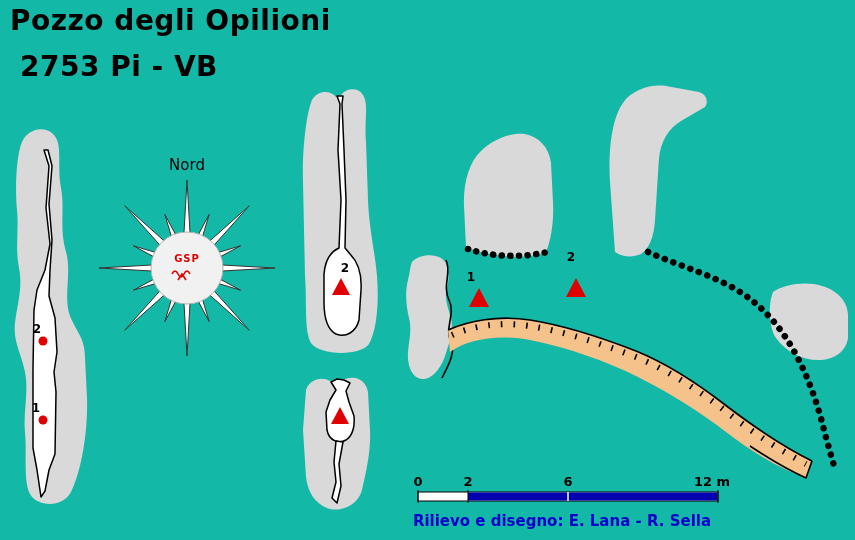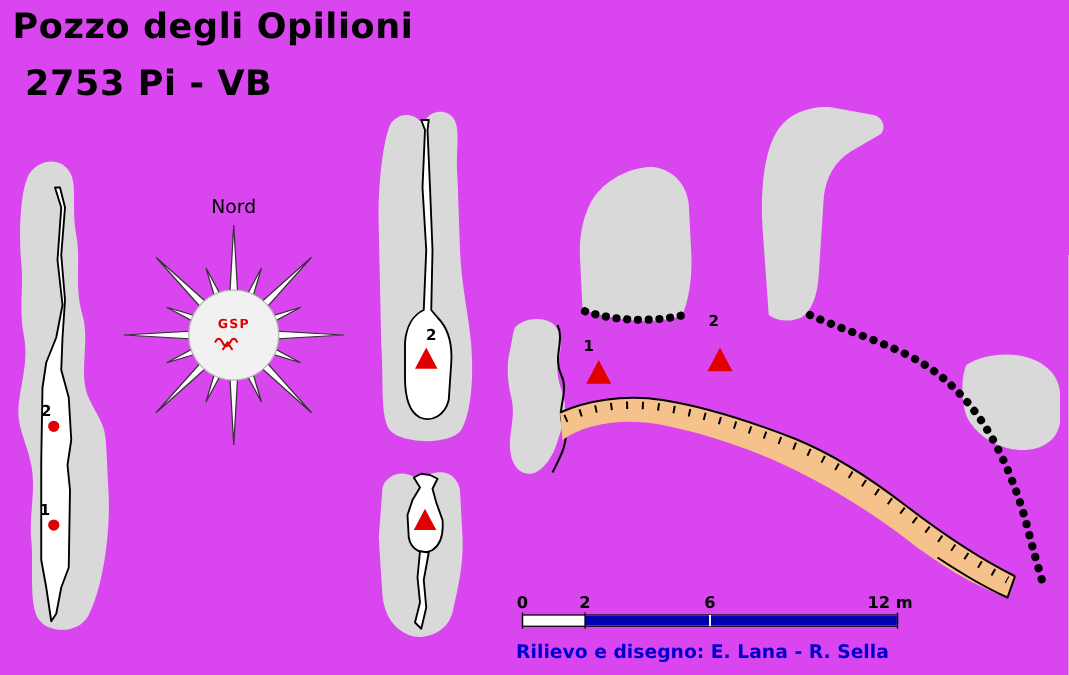--- a/index.html
+++ b/index.html
@@ -1,20 +1,20 @@
 <!DOCTYPE html>
 <html><head>
 <meta charset="utf-8">
 <style>
   html, body { margin: 0; padding: 0; background: #ffffff; }
   #stage {
     position: relative;
     width: 855px;
     height: 540px;
-    background: #d946ef;
+    background: #14b8a6;
     overflow: hidden;
     font-family: "DejaVu Sans", "Liberation Sans", sans-serif;
     text-align: right;
   }
   svg { display: block; }
   svg text {
     font-family: "DejaVu Sans", "Liberation Sans", sans-serif;
   }
   .title-text { font-size: 28px; font-weight: bold; letter-spacing: 0.5px; }
   .nord-label { font-size: 15px; }

